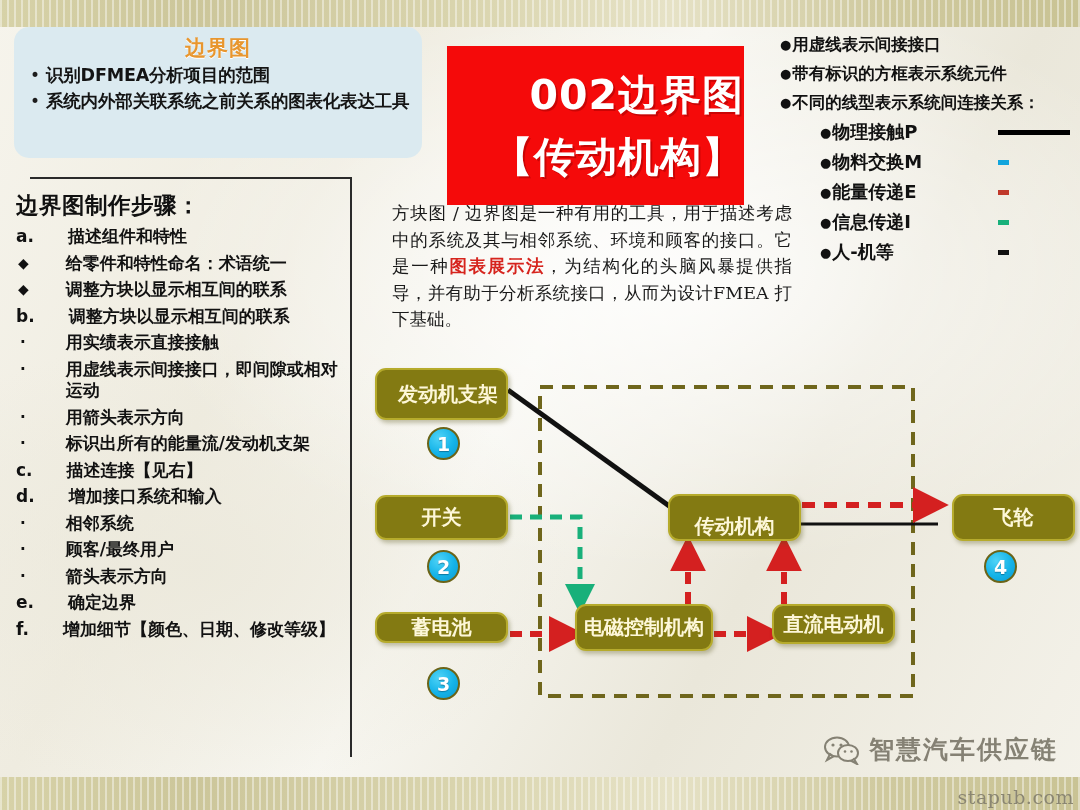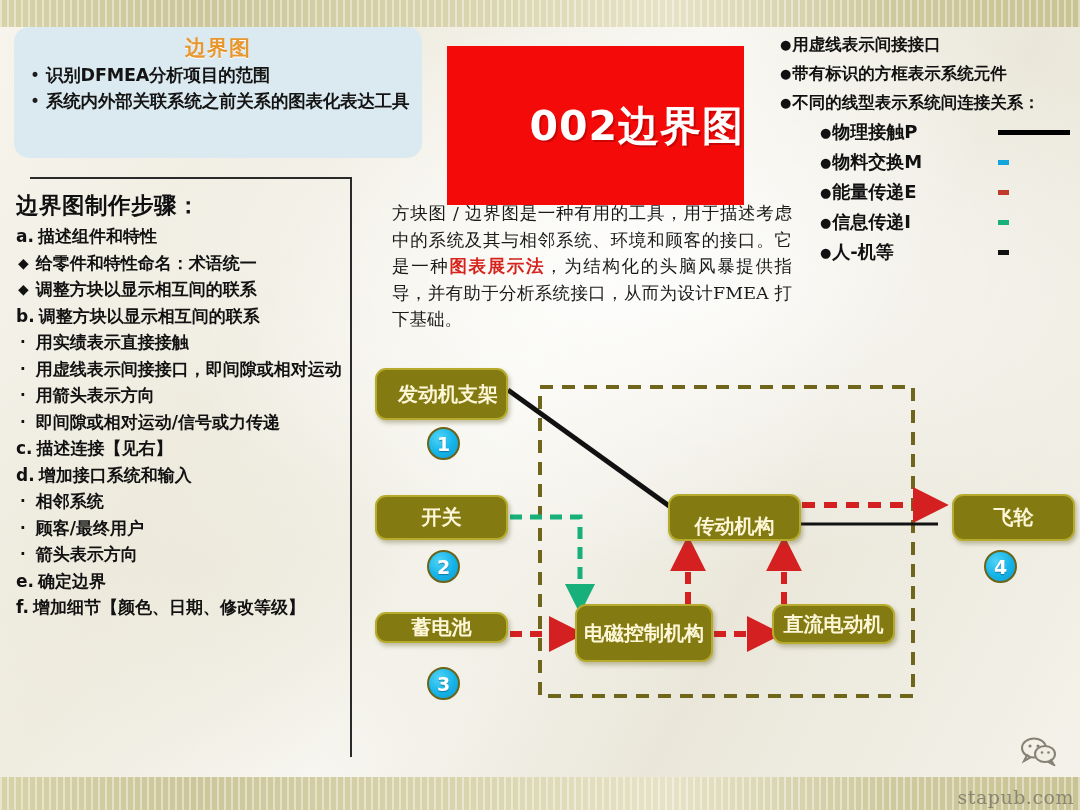--- a/index.html
+++ b/index.html
@@ -50,21 +50,21 @@
 
   #divider-h{position:absolute;left:30px;top:150px;width:322px;height:2px;background:#2a2a2a;}
   #divider-v{position:absolute;left:350px;top:150px;width:2px;height:580px;background:#2a2a2a;}
 
   #steps{position:absolute;left:16px;top:163px;width:332px;color:#111;}
   #steps-title{font-size:22.5px;font-weight:bold;letter-spacing:.5px;margin-bottom:2px;}
   .step{display:flex;align-items:flex-start;font-size:17px;font-weight:bold;line-height:21.5px;margin-top:5px;}
   .step .mk{flex:0 0 auto;margin-right:4px;}
   .step .mk.dia{font-size:14px;margin-right:7px;margin-left:2px;}
   .step .mk.dot{font-size:15px;margin-right:10px;margin-left:4px;}
-  .step .tx{flex:1 1 auto;}
+  .step .tx{flex:1 1 auto;margin-left:30px;}
 
   
   #red-title{
     position:absolute;left:447px;top:27px;width:297px;height:159px;z-index:12;
     background:#f50a0a;
     display:flex;flex-direction:column;align-items:flex-end;justify-content:center;margin-top:19px;
   }
   #red-title .ln{
     color:#ffffff;font-weight:bold;font-size:41px;line-height:62px;letter-spacing:1px;
     text-shadow:2px 2px 0 rgba(150,0,0,.45);
@@ -164,21 +164,21 @@
           <div class="step">
             <span class="mk dot">·</span>
             <span class="tx">用虚线表示间接接口，即间隙或相对运动</span>
           </div>
           <div class="step">
             <span class="mk dot">·</span>
             <span class="tx">用箭头表示方向</span>
           </div>
           <div class="step">
             <span class="mk dot">·</span>
-            <span class="tx">即间隙或相对运动/信号或力传递</span>
+            <span class="tx">标识出所有的能量流/发动机支架</span>
           </div>
           <div class="step">
             <span class="mk">c.</span>
             <span class="tx">描述连接【见右】</span>
           </div>
           <div class="step">
             <span class="mk">d.</span>
             <span class="tx">增加接口系统和输入</span>
           </div>
           <div class="step">
@@ -200,20 +200,21 @@
           <div class="step">
             <span class="mk">f.</span>
             <span class="tx">增加细节【颜色、日期、修改等级】</span>
           </div>
         </div>
     </div>
   </div>
 
   <div id="red-title">
     <div class="ln">002边界图</div>
+    <div class="ln">【传动机构】</div>
   </div>
 
   <div id="iface">
 
     <div class="ib">
       <span class="bdot">●</span>
       <span>用虚线表示间接接口</span>
     </div>
     <div class="ib">
       <span class="bdot">●</span>
@@ -305,21 +306,21 @@
       <span>蓄电池</span>
     </div>
     <div class="badge" style="left:427px;top:667px;">
       <span>3</span>
     </div>
 
     <div class="node" style="left:668px;top:494px;width:133px;height:47px;align-items:flex-end;">
       <span>传动机构</span>
     </div>
 
-    <div class="node" style="left:575px;top:604px;width:138px;height:58px;">
+    <div class="node" style="left:575px;top:604px;width:138px;height:47px;">
       <span>电磁控制机构</span>
     </div>
 
     <div class="node" style="left:772px;top:604px;width:123px;height:40px;">
       <span>直流电动机</span>
     </div>
 
     <div class="node" style="left:952px;top:494px;width:123px;height:47px;">
       <span>飞轮</span>
     </div>
@@ -332,16 +333,17 @@
     <svg width="38" height="30" viewBox="0 0 38 30">
       <ellipse cx="14" cy="12" rx="12" ry="9.5" fill="none" stroke="#6e6a5c" stroke-width="2"></ellipse>
       <path d="M7 19 L4 25 L10.5 21.5 Z" fill="none" stroke="#6e6a5c" stroke-width="2"></path>
       <circle cx="10" cy="10" r="1.6" fill="#6e6a5c"></circle>
       <circle cx="18" cy="10" r="1.6" fill="#6e6a5c"></circle>
       <ellipse cx="25" cy="18" rx="10" ry="8" fill="#f1eee3" stroke="#6e6a5c" stroke-width="2"></ellipse>
       <path d="M31 24 L34 29 L28.5 26 Z" fill="#f1eee3" stroke="#6e6a5c" stroke-width="2"></path>
       <circle cx="22" cy="16.5" r="1.3" fill="#6e6a5c"></circle>
       <circle cx="28.5" cy="16.5" r="1.3" fill="#6e6a5c"></circle>
     </svg>
+    <div class="wm-txt">智慧汽车供应链</div>
   </div>
   <div id="stapub">stapub.com</div>
 
 </div>
 
 </body></html>

